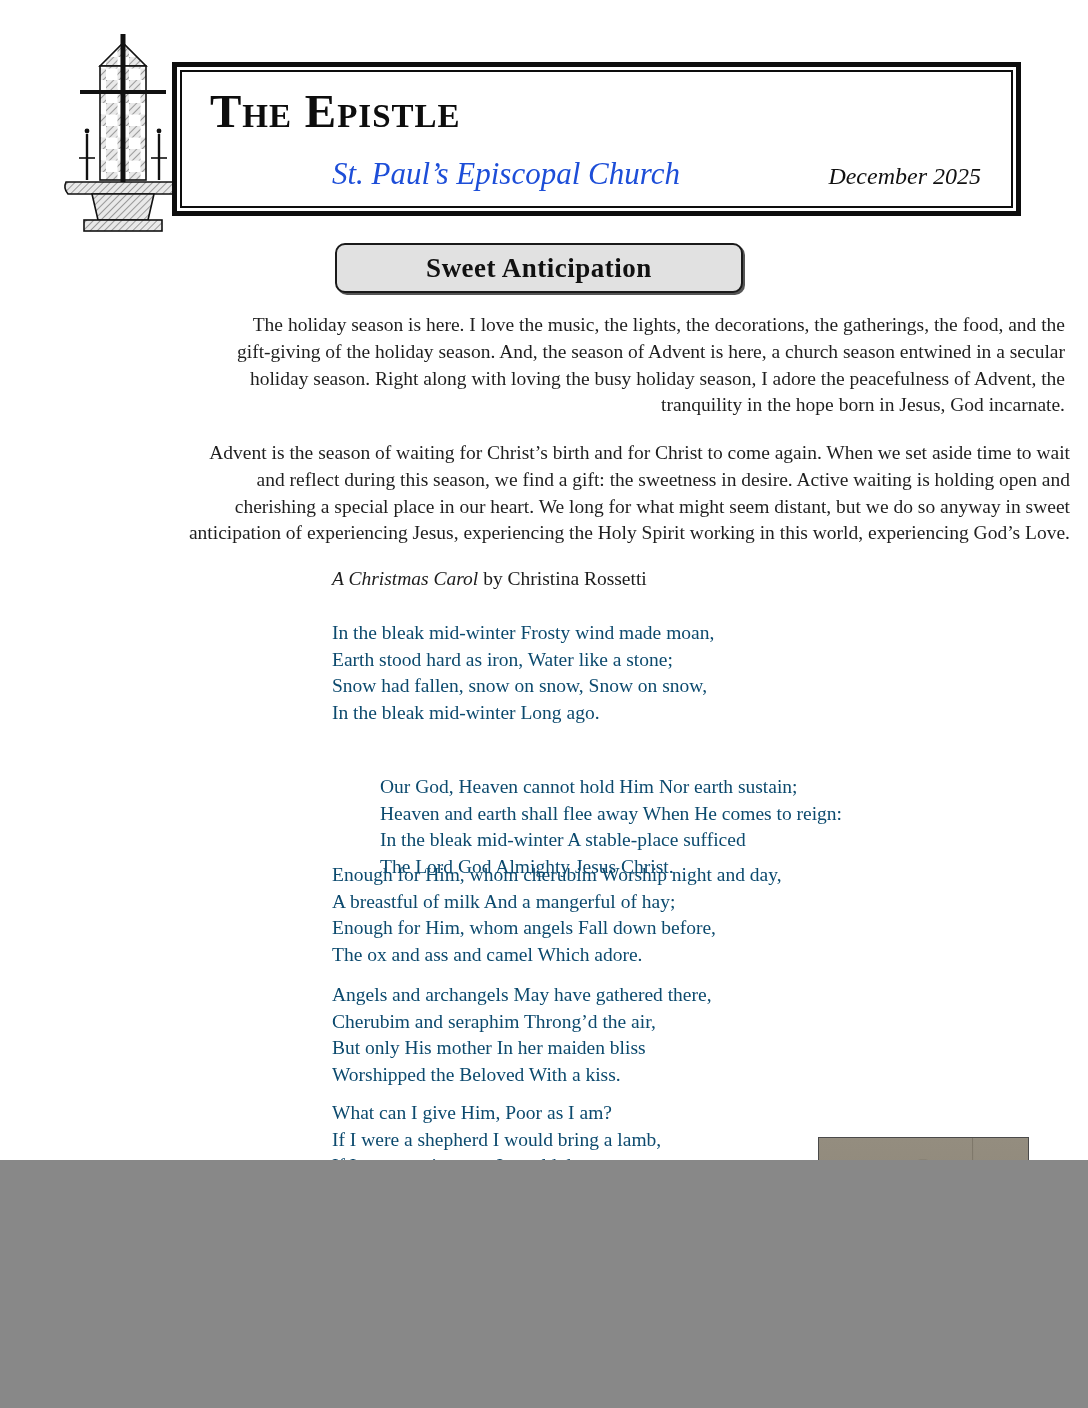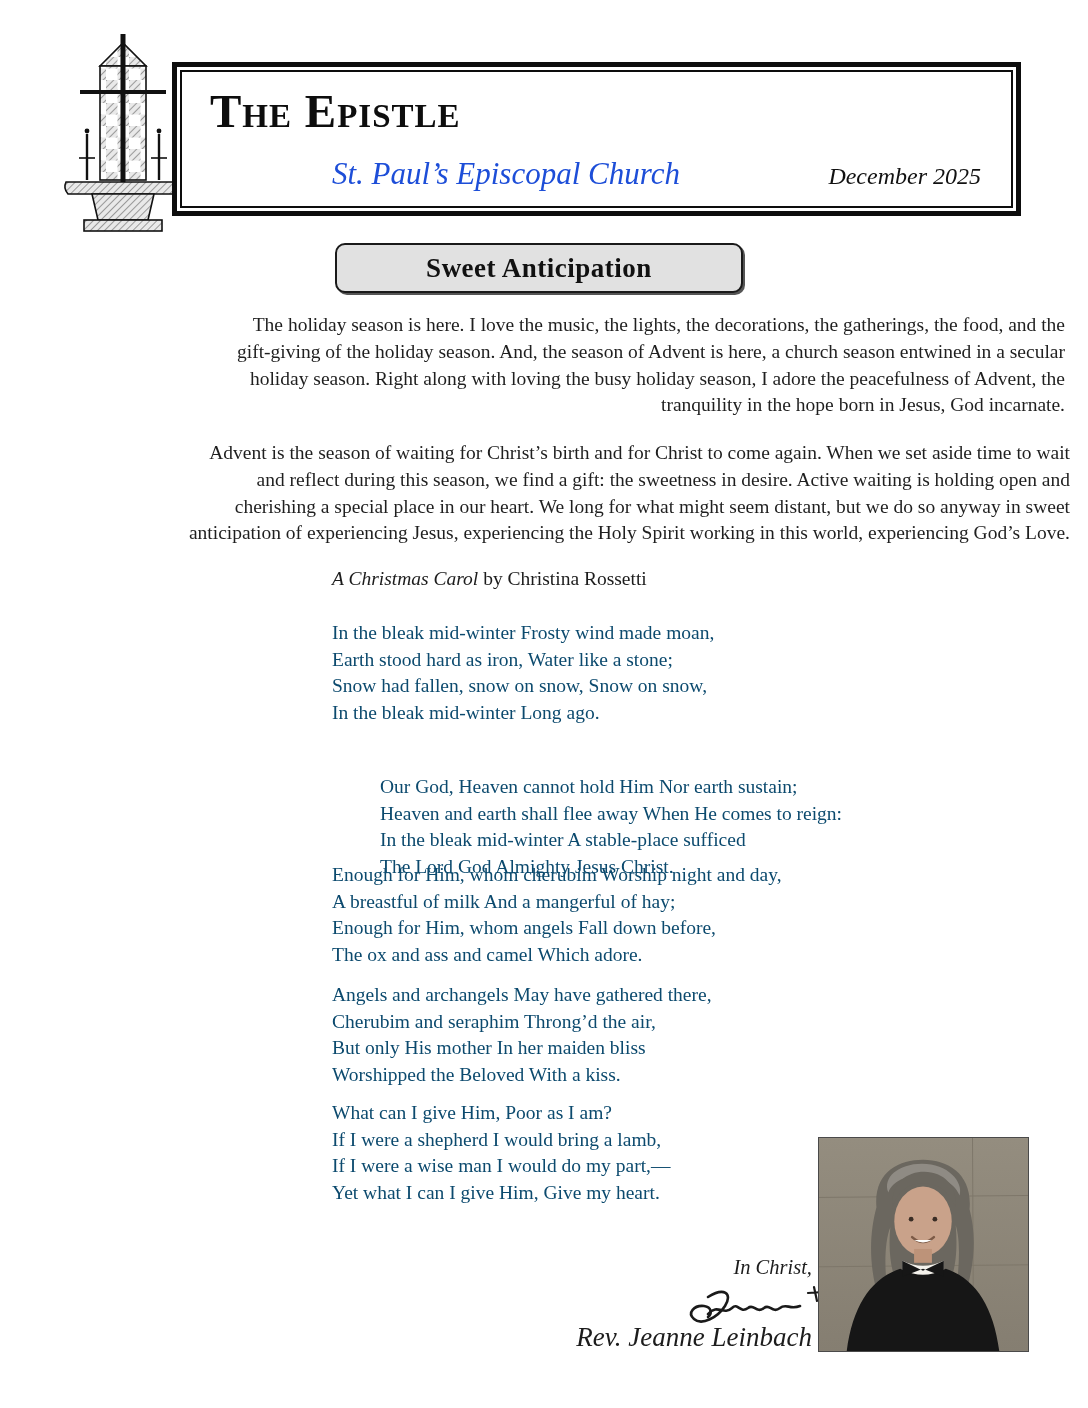--- a/index.html
+++ b/index.html
@@ -1,19 +1,19 @@
 <!DOCTYPE html>
 <html><head>
 <meta charset="utf-8">
 <style>
   * { margin: 0; padding: 0; box-sizing: border-box; }
   html, body { background: #888; }
   .page {
     position: relative;
-    width: 1088px; height: 1408px;
+    width: 1088px; height: 1160px;
     margin: 0 auto;
     background: #ffffff;
     font-family: "Liberation Serif", serif;
     color: #1c1c1c;
     overflow: hidden;
   }
 
   
   .logo { position: absolute; left: 60px; top: 34px; width: 126px; height: 202px; }
   .banner-outer {

